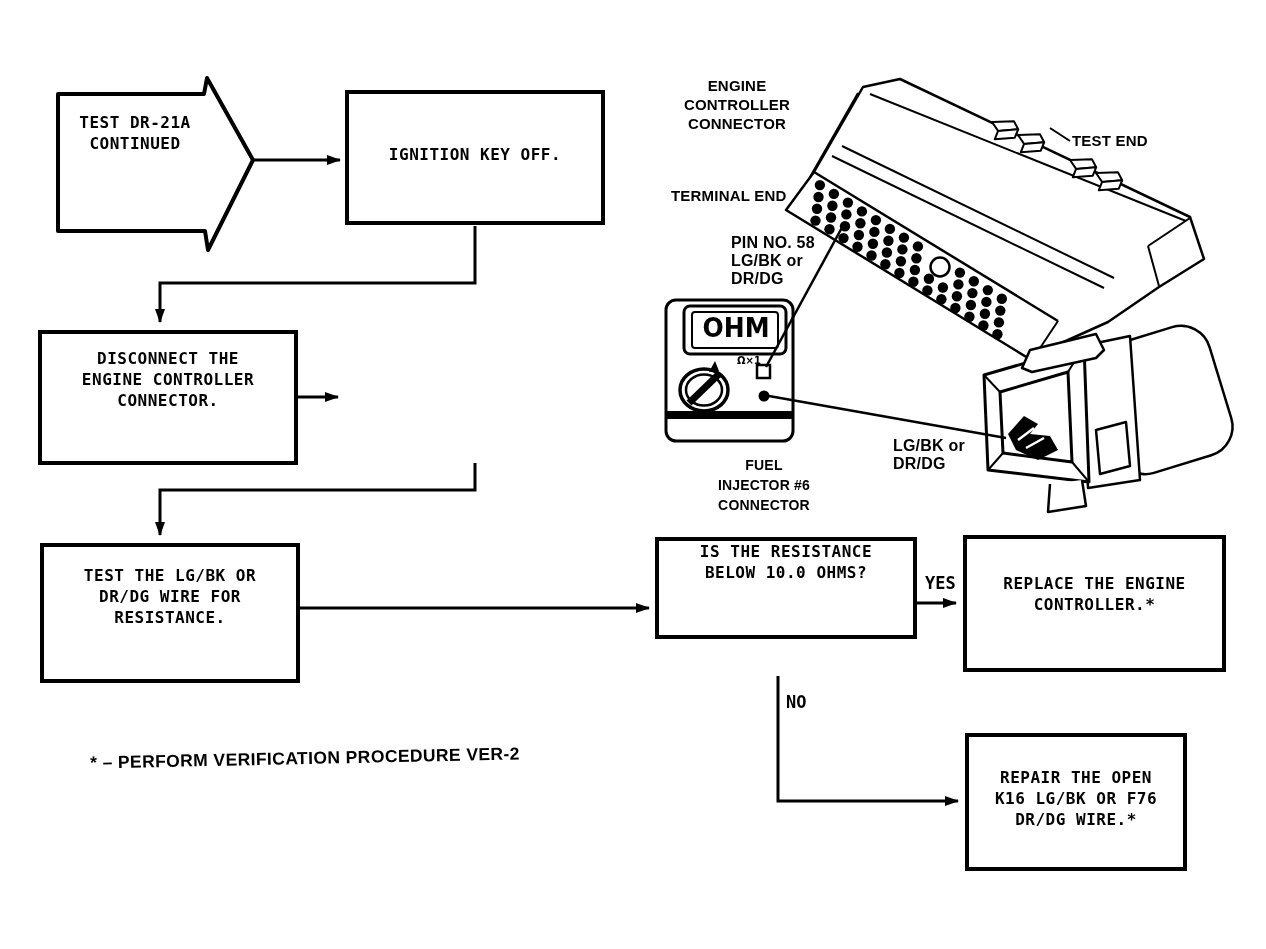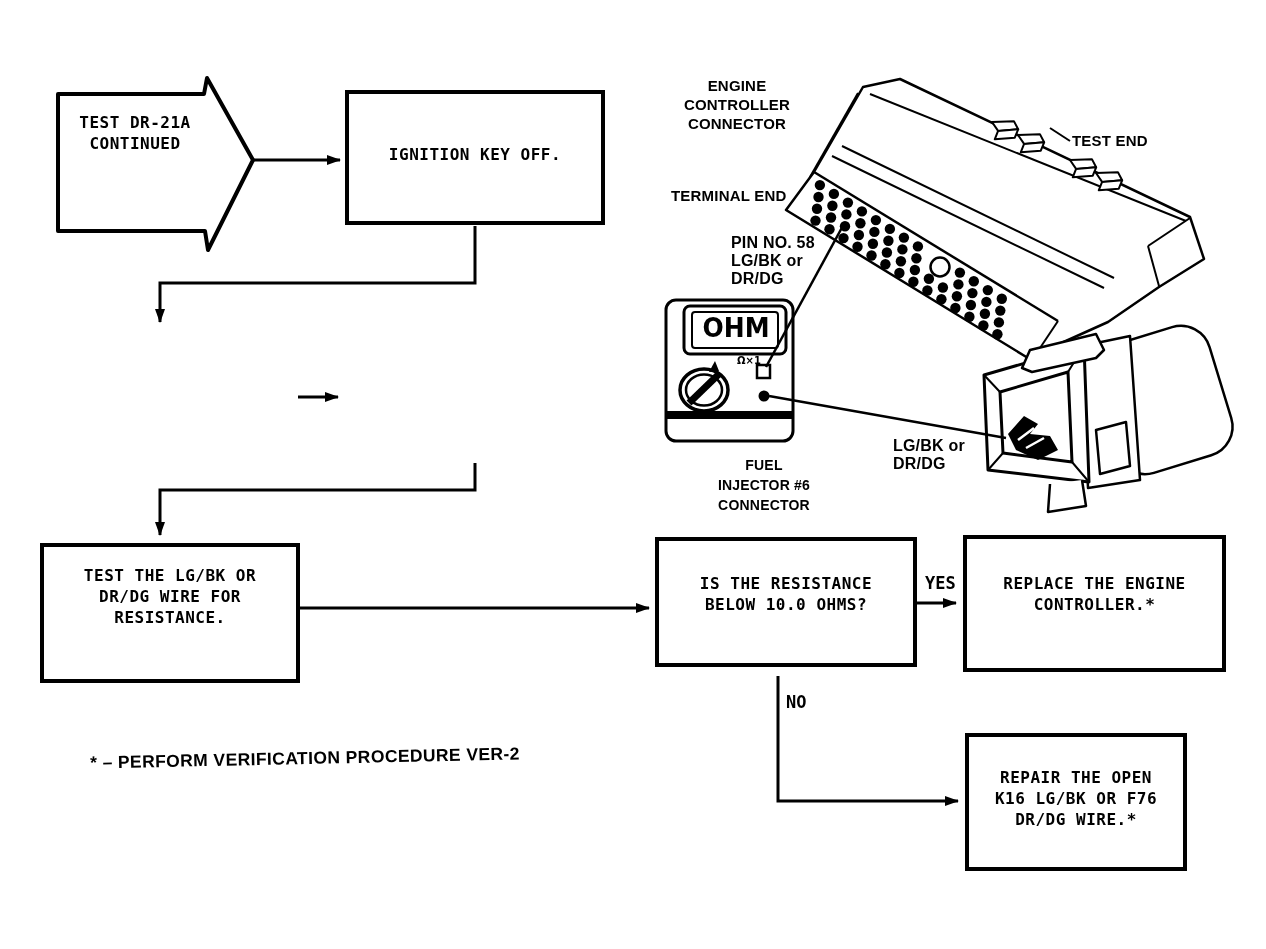--- a/index.html
+++ b/index.html
@@ -161,26 +161,31 @@
       <path d="M1070,141 L1050,128" stroke-width="2"></path>
     </g>
   </svg>
 
   <div class="cont-txt btxt" style="left:60px;top:112px;width:150px;">TEST DR-21A
 CONTINUED</div>
 
   <div class="fbox" style="left:345px;top:90px;width:260px;height:135px;padding-top:50px;justify-content:center;">
     <div class="btxt">IGNITION KEY OFF.</div>
   </div>
+  <div class="fbox" style="left:38px;top:330px;width:260px;height:135px;padding-top:14px;">
+    <div class="btxt">DISCONNECT THE
+ENGINE CONTROLLER
+CONNECTOR.</div>
+  </div>
   <div class="fbox" style="left:40px;top:543px;width:260px;height:140px;padding-top:18px;">
     <div class="btxt">TEST THE LG/BK OR
 DR/DG WIRE FOR
 RESISTANCE.</div>
   </div>
-  <div class="fbox" style="left:655px;top:537px;width:262px;height:130px;padding-top:32px;">
+  <div class="fbox" style="left:655px;top:537px;width:262px;height:102px;">
     <div class="btxt">IS THE RESISTANCE
 BELOW 10.0 OHMS?</div>
   </div>
   <div class="fbox" style="left:963px;top:535px;width:263px;height:137px;padding-top:34px;">
     <div class="btxt">REPLACE THE ENGINE
 CONTROLLER.*</div>
   </div>
   <div class="fbox" style="left:965px;top:733px;width:222px;height:138px;padding-top:30px;">
     <div class="btxt">REPAIR THE OPEN
 K16 LG/BK OR F76

